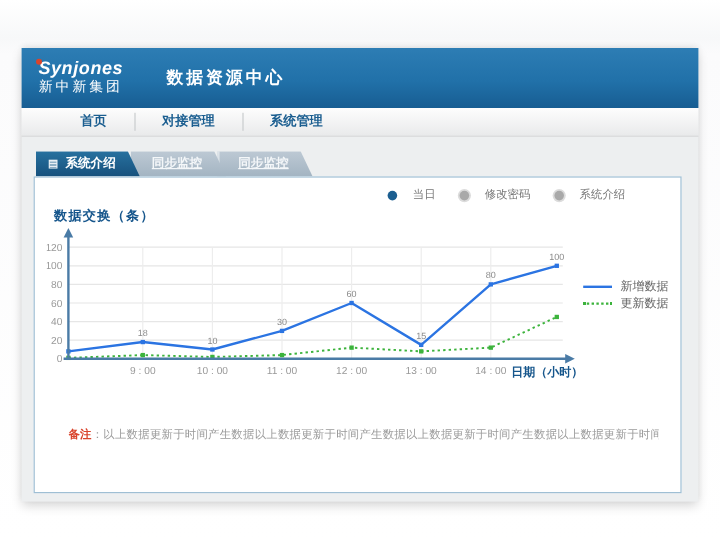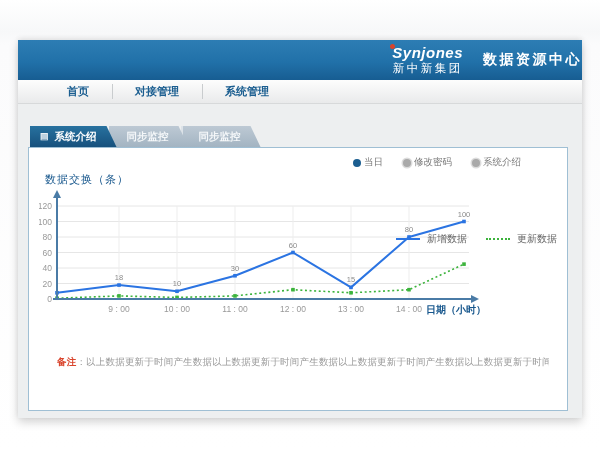--- a/index.html
+++ b/index.html
@@ -8,60 +8,60 @@
     background:linear-gradient(180deg,#ffffff 0%,#f7f8f9 7%,#fbfbfc 10%,#ffffff 100%);
     font-family:"Liberation Sans", sans-serif;
   }
   .app{
     position:absolute;left:18px;top:40px;width:564px;height:378px;
     background:#edeff0;
     box-shadow:0 4px 9px rgba(0,0,0,.18), 0 -2px 5px rgba(0,0,0,.07);
   }
   
   .header{
-    height:40px;background:linear-gradient(180deg,#2d7db4 0%,#2171a9 55%,#175d92 100%);
-    position:relative;display:flex;align-items:center;justify-content:flex-end;
+    height:50px;background:linear-gradient(180deg,#2d7db4 0%,#2171a9 55%,#175d92 100%);
+    position:relative;display:flex;align-items:center;
   }
   .logo{margin-left:14px;color:#fff;text-align:center;line-height:1.1;position:relative;cursor:pointer}
   .logo-en{font-size:15px;font-weight:bold;font-style:italic;letter-spacing:.5px;display:block}
   .logo-cn{font-size:11.5px;font-weight:normal;letter-spacing:2.5px;display:block}
   .logo-dot{position:absolute;left:-2px;top:-1px;width:5px;height:5px;border-radius:50%}
-  .app-title{color:#fff;font-size:14px;font-weight:bold;letter-spacing:2.5px;margin-left:20px}
+  .app-title{color:#fff;font-size:14px;font-weight:bold;letter-spacing:2.5px;margin-left:36px}
   .user-pill{
     position:absolute;right:14px;top:13px;height:20px;display:flex;align-items:center;
     border:1px solid rgba(255,255,255,.55);border-radius:11px;background:rgba(8,40,70,.16);padding:0 3px;
   }
   .user-item{display:flex;align-items:center;gap:4px;color:#fff;font-size:10px;padding:0 9px;cursor:pointer;height:14px}
   .user-item + .user-item{border-left:1px solid rgba(255,255,255,.35)}
   .uic{width:10px;height:10px;display:block}
   
   .nav{height:23px;background:linear-gradient(#fdfdfd,#e9eaeb);border-bottom:1px solid #d7d9da;
        display:flex;padding-left:26px}
   .nav-item{font-size:11px;font-weight:bold;color:#1b5e90;padding:0 23px;cursor:pointer;position:relative;line-height:23px}
   .nav-item + .nav-item::before{content:"";position:absolute;left:0;top:4px;height:15px;width:1px;background:#c9ccce}
   
   .tabs{position:absolute;left:12px;top:86px;display:flex;height:21px}
   .tab{height:21px;line-height:21px;color:#fff;font-size:10.5px;font-weight:bold;
        clip-path:polygon(0 0,calc(100% - 10px) 0,100% 100%,0 100%);cursor:pointer;position:relative;
        display:flex;align-items:center}
   .tab.active{background:linear-gradient(#27719f,#17517d);z-index:3;padding:0 20px 0 10px;gap:6px}
-  .tab.inactive{background:linear-gradient(#bdc9d4,#a3b4c2);color:#f4f7f9;padding:0 20px 0 18px;}
+  .tab.inactive{background:linear-gradient(#bdc9d4,#a3b4c2);color:#f4f7f9;padding:0 20px 0 18px;text-decoration:underline;}
   .tab.inactive.t2{margin-left:-8px;z-index:2}
   .tab.inactive.t3{margin-left:-8px;z-index:1;box-shadow:inset 2px 0 0 rgba(255,255,255,.5)}
   .tab-ic{font-size:9px;line-height:1;opacity:.9}
   
   .panel{position:absolute;left:10px;top:107px;width:538px;height:262px;background:#fff;border:1px solid #9fbfd4}
   .radios{position:absolute;top:8px;right:46px;display:flex;gap:20px;align-items:center}
-  .radio{display:flex;align-items:center;gap:3px;font-size:9.5px;color:#777;cursor:pointer}
+  .radio{display:flex;align-items:center;gap:13px;font-size:9.5px;color:#777;cursor:pointer}
   .dot{width:8px;height:8px;border-radius:50%}
   .dot.unsel{background:#a9a9a9;box-shadow:0 0 0 1.5px #dcdcdc}
-  .ylabel{position:absolute;left:16px;top:24px;font-size:11px;font-weight:normal;color:#16568c;letter-spacing:1px}
+  .ylabel{position:absolute;left:16px;top:24px;font-size:11px;font-weight:bold;color:#16568c;letter-spacing:1px}
   svg.chart{position:absolute;left:10px;top:40px}
   svg.chart text{font-family:"Liberation Sans",sans-serif}
-  .legend{position:absolute;right:10px;top:84px;display:flex;flex-direction:row;gap:19px}
+  .legend{position:absolute;right:10px;top:84px;display:flex;flex-direction:column;gap:0}
   .legend-item{display:flex;align-items:center;gap:7px;font-size:10px;color:#666;cursor:pointer}
   .legend-line{width:24px;height:0;border-top-width:2px}
   .note{position:absolute;left:28px;top:208px;width:492px;font-size:9.5px;color:#9a9a9a;
         letter-spacing:.2px;white-space:nowrap;overflow:hidden}
   .note .label{font-weight:bold}
 </style>
 </head>
 <body>
 
 <div class="app">

